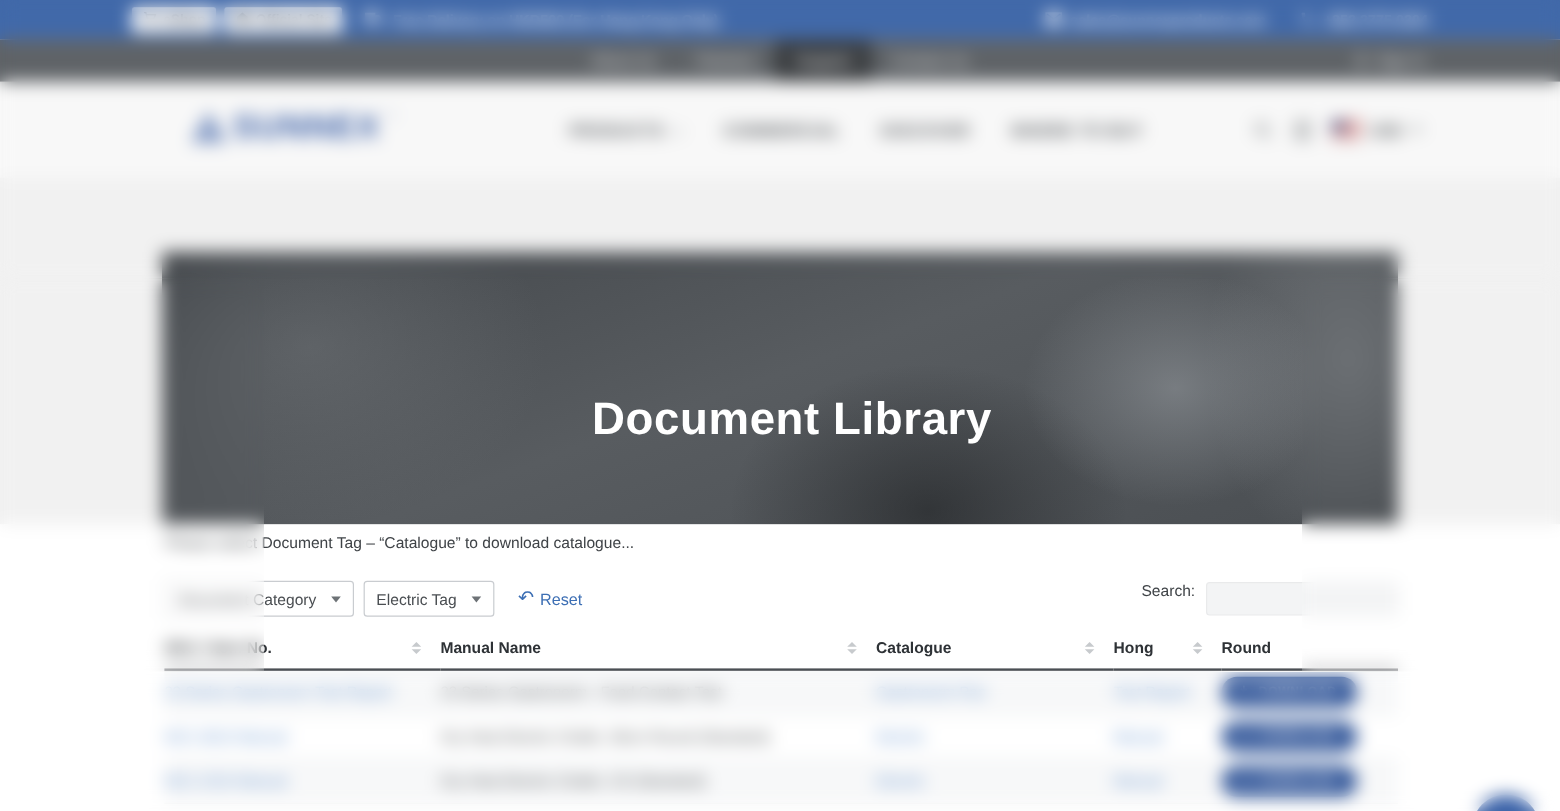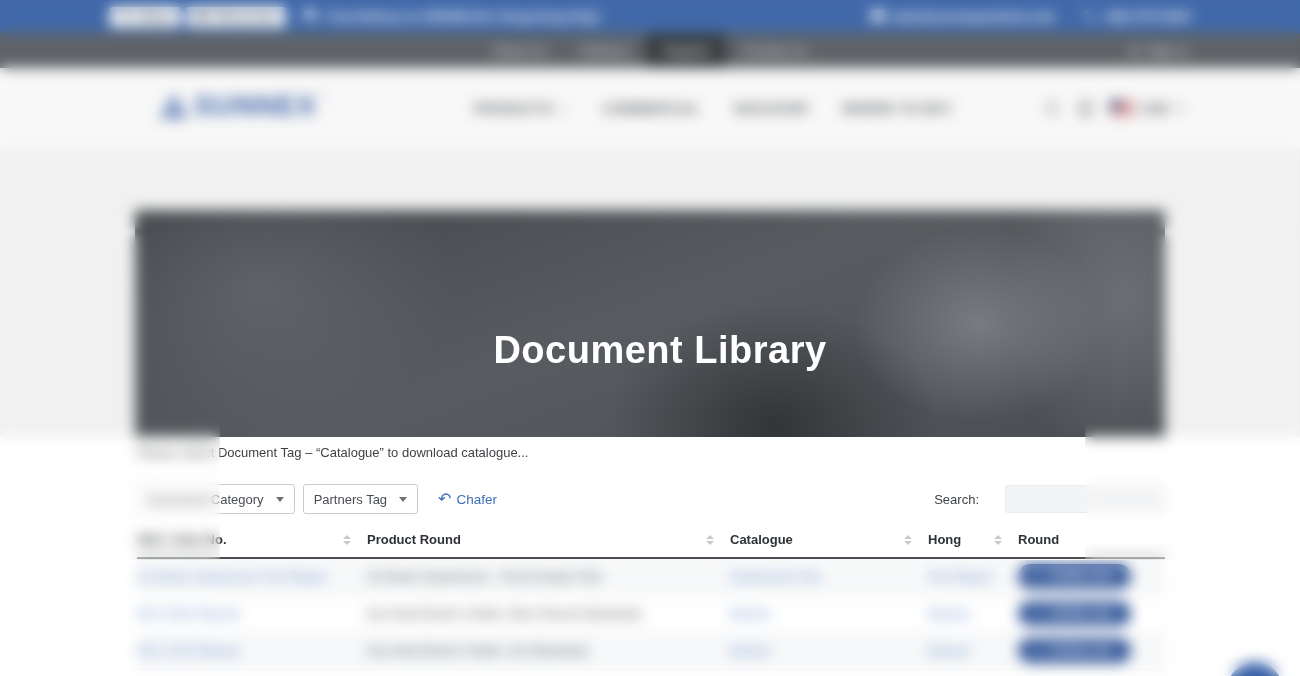--- a/index.html
+++ b/index.html
@@ -64,21 +64,21 @@
   .note { font-size:13px; color:#3f4347; margin-bottom:24px; }
   .filters { display:flex; align-items:center; margin-bottom:10px; }
   .select { height:30px; border:1px solid #c9ccd0; border-radius:3px; background:#fff;
             color:#4a4e52; font-size:13px; display:flex; align-items:center; gap:12px;
             padding:0 10px; margin-right:8px; cursor:pointer; }
   .sel-caret { width:0; height:0; border-left:4px solid transparent; border-right:4px solid transparent;
                border-top:5px solid #6d7276; }
   .reset { color:#3d6fb4; font-size:13.5px; text-decoration:none; display:flex;
            align-items:center; gap:5px; margin-left:12px; }
   .undo { font-size:16px; line-height:1; }
-  .search-wrap { margin-left:auto; display:flex; align-items:center; gap:26px;
+  .search-wrap { margin-left:auto; display:flex; align-items:flex-start; gap:9px;
                  font-size:13px; color:#3f4347; }
   .search-wrap input { width:160px; height:28px; background:#f3f4f5; border:1px solid #e9eaeb;
                        border-radius:3px; outline:none; padding:0 8px; font-size:13px; }
 
   table { width:100%; border-collapse:collapse; table-layout:fixed; }
   col.c-sku{width:230px;} col.c-prod{width:363px;} col.c-cat{width:198px;}
   col.c-tag{width:90px;} col.c-link{width:147px;}
   thead th { border-bottom:2px solid #4b4f54; padding:8px 6px 10px 0; }
   .th-inner { display:flex; align-items:center; justify-content:space-between;
               font-size:13px; font-weight:700; color:#2e3236; padding-right:10px; }
@@ -240,26 +240,26 @@
 
   <section class="content">
     <p class="note">Please select Document Tag – “Catalogue” to download catalogue...</p>
 
     <div class="filters">
       <div class="select">
         <span>Document Category</span>
         <span class="sel-caret"></span>
       </div>
       <div class="select">
-        <span>Partners Tag</span>
+        <span>Electric Tag</span>
         <span class="sel-caret"></span>
       </div>
       <a class="reset" href="#">
         <span class="undo">↶</span>
-        <span>Chafer</span>
+        <span>Reset</span>
       </a>
       <div class="search-wrap">
         <label>Search:</label>
         <input type="text" value="" style="">
       </div>
     </div>
 
     <table>
       <colgroup>
           <col class="c-sku">
@@ -274,21 +274,21 @@
               <div class="th-inner">
             <span>SKU / Item No.</span>
             <span class="sort">
                   <i class="up"></i>
                   <i class="dn"></i>
                 </span>
               </div>
             </th>
           <th>
               <div class="th-inner">
-            <span>Product Round</span>
+            <span>Manual Name</span>
             <span class="sort">
                   <i class="up"></i>
                   <i class="dn"></i>
                 </span>
               </div>
             </th>
           <th>
               <div class="th-inner">
             <span>Catalogue</span>
             <span class="sort">

